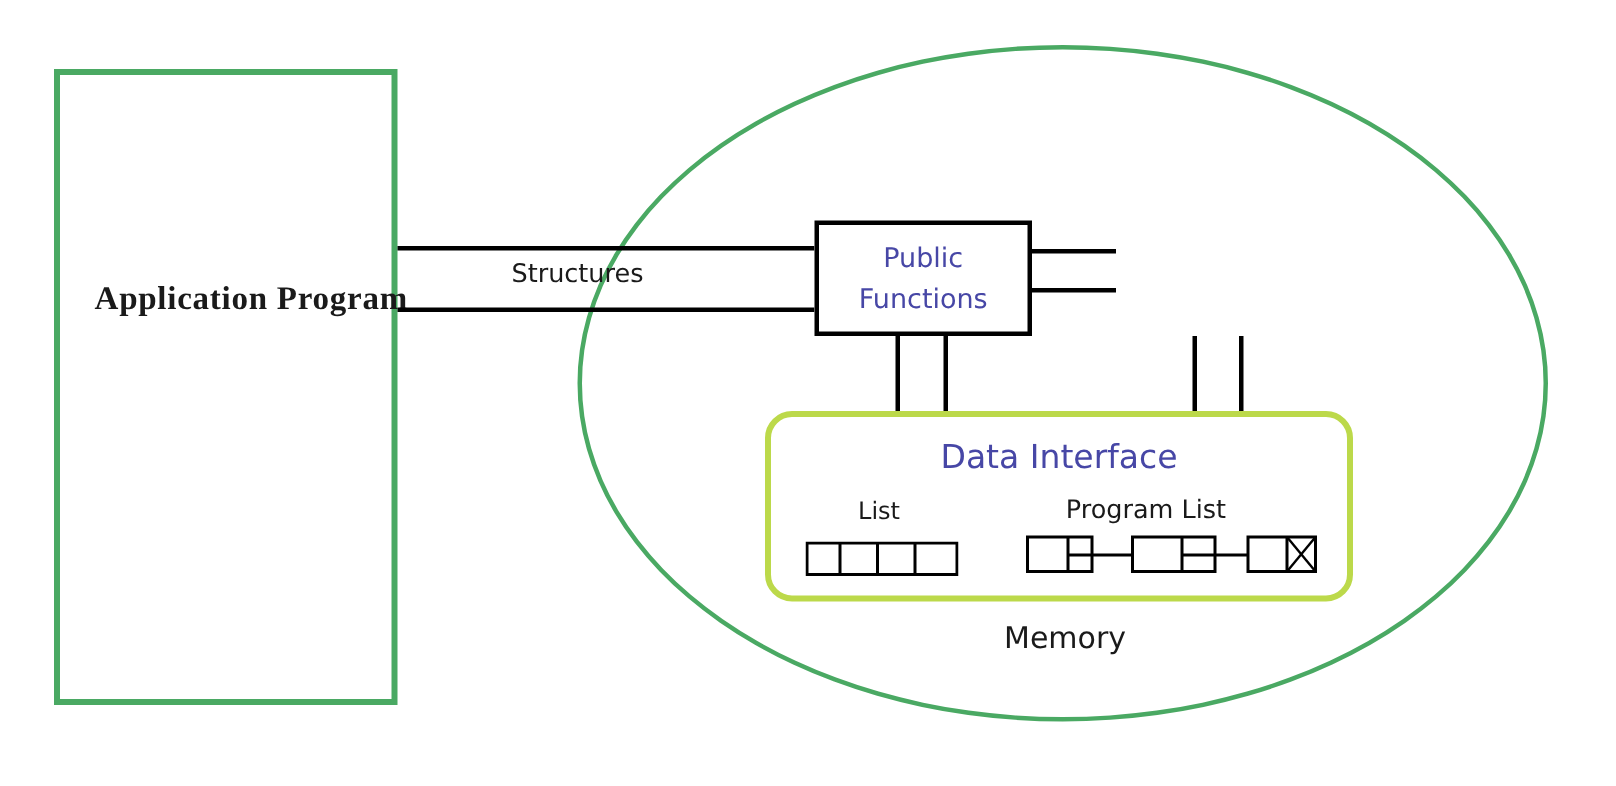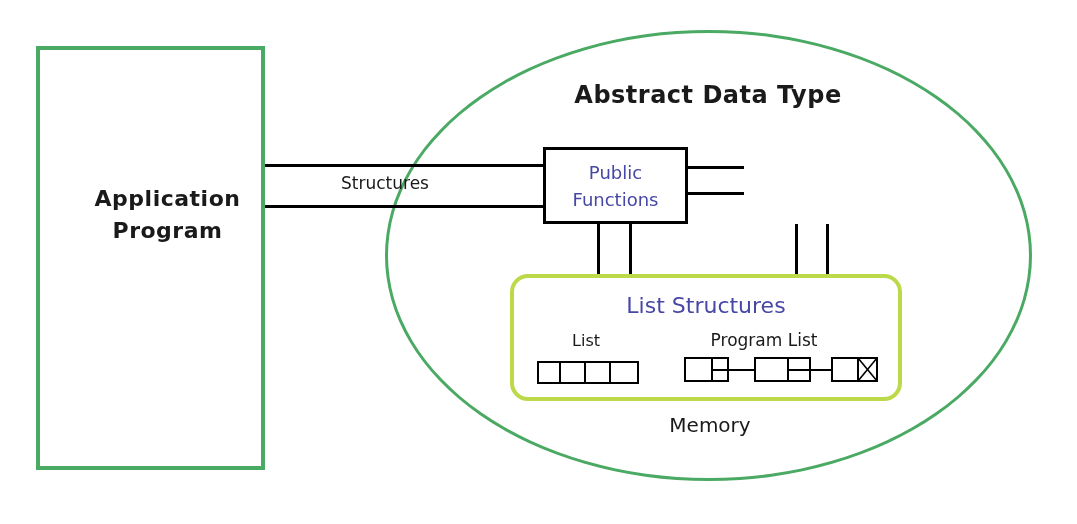--- a/index.html
+++ b/index.html
@@ -11,21 +11,21 @@
   .hline{position:absolute;height:3px;background:#000;}
   .vline{position:absolute;width:3px;background:#000;}
   .center{text-align:center;}
 
   .app-box{
     left:36px;top:46px;width:229px;height:424px;
     border:4px solid var(--green);box-sizing:border-box;
   }
   .app-label{
     left:36px;top:183px;width:263px;
-    font-size:22px;font-weight:bold;line-height:1.45;letter-spacing:.5px;
+    font-size:22px;font-weight:bold;line-height:1.45;letter-spacing:.5px;font-family:Liberation Serif, serif;
   }
   .ellipse{
     left:385px;top:30px;width:647px;height:451px;
     border:3px solid var(--green);border-radius:50%;box-sizing:border-box;
   }
   .adt-title{
     left:498px;top:81px;width:420px;
     font-size:24px;font-weight:bold;letter-spacing:.5px;
   }
   .iface-label{left:305px;top:173px;width:160px;font-size:17px;}
@@ -53,40 +53,39 @@
 </style>
 </head>
 <body>
 
 <div class="stage">
 
   <div class="abs app-box"></div>
   <div class="abs app-label center">Application Program</div>
 
   <div class="abs ellipse"></div>
-  <div class="abs adt-title center">Abstract Data Type</div>
 
   <div class="hline" style="left:265px;top:164px;width:278px;"></div>
   <div class="hline" style="left:265px;top:205px;width:278px;"></div>
   <div class="abs iface-label center">Structures</div>
 
   <div class="abs fn-box public">
     <span>Public Functions</span>
   </div>
 
   <div class="hline" style="left:688px;top:166px;width:56px;"></div>
   <div class="hline" style="left:688px;top:192px;width:56px;"></div>
 
   <div class="vline" style="left:597px;top:224px;height:54px;"></div>
   <div class="vline" style="left:629px;top:224px;height:54px;"></div>
   <div class="vline" style="left:795px;top:224px;height:54px;"></div>
   <div class="vline" style="left:826px;top:224px;height:54px;"></div>
 
   <div class="abs ds-box"></div>
-  <div class="abs ds-title center">List Structures</div>
+  <div class="abs ds-title center">Data Interface</div>
 
   <div class="abs array-label center">List</div>
   <svg class="abs" style="left:537px;top:361px;" width="102" height="23" viewBox="0 0 102 23">
     <rect x="1" y="1" width="100" height="21" fill="none" stroke="#000" stroke-width="2"></rect>
     <line x1="23" y1="1" x2="23" y2="22" stroke="#000" stroke-width="2"></line>
     <line x1="48" y1="1" x2="48" y2="22" stroke="#000" stroke-width="2"></line>
     <line x1="73" y1="1" x2="73" y2="22" stroke="#000" stroke-width="2"></line>
   </svg>
 
   <div class="abs ll-label center">Program List</div>

